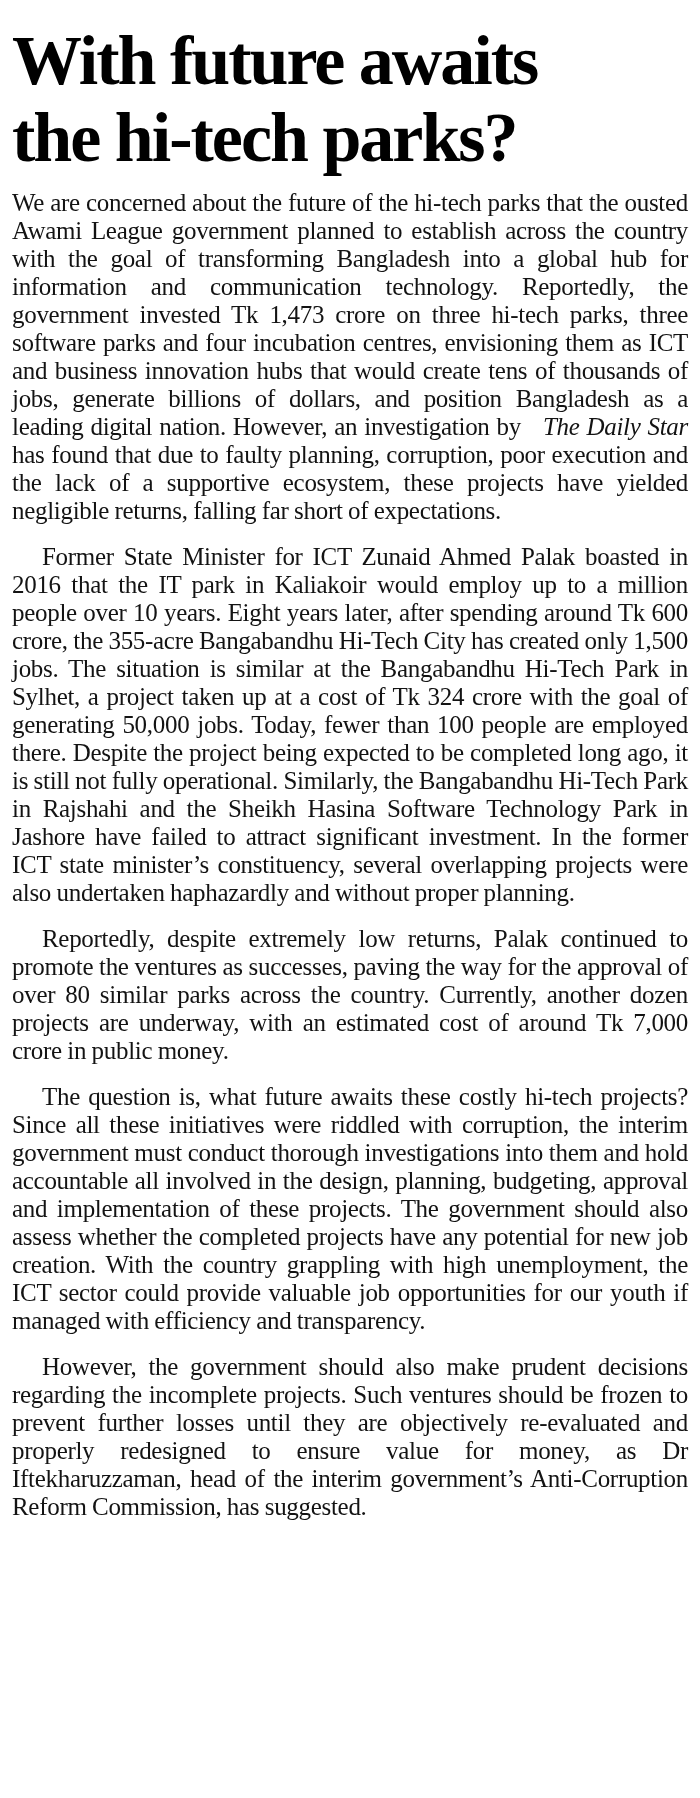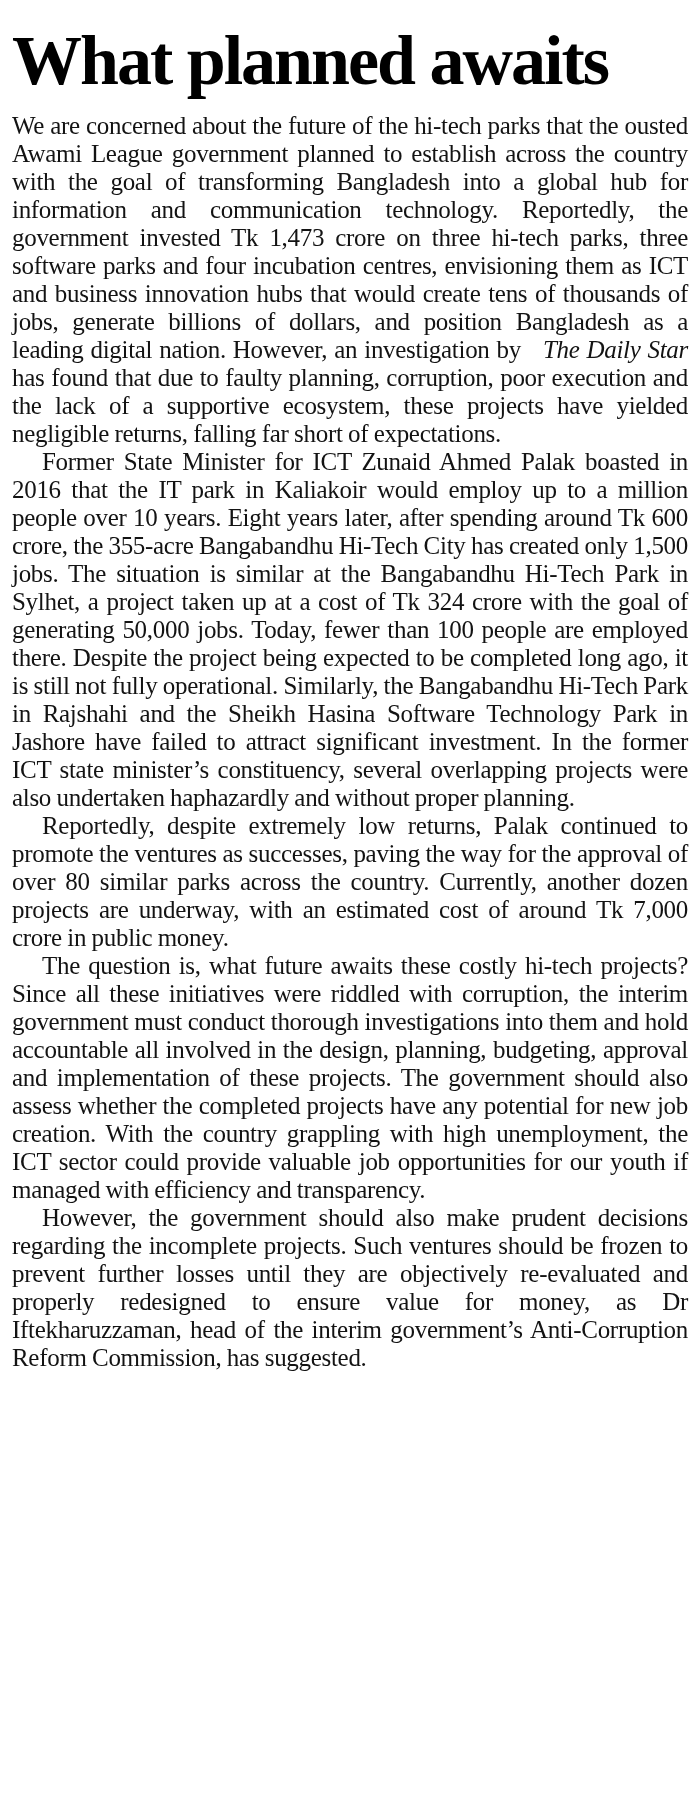--- a/index.html
+++ b/index.html
@@ -44,32 +44,34 @@
     margin: 0;
     font-size: 25px;
     line-height: 28px;
     letter-spacing: -0.3px;
     word-spacing: -0.5px;
     color: #131313;
     text-align: justify;
   }
   .para.indent {
     text-indent: 30px;
+    margin-top: 18px;
   }
   .para em {
     font-style: italic;
     margin-left: 15px;
   }
 </style>
 </head>
 <body>
 
 <div class="page">
   <h1 class="headline">
-    <span class="hl-line">What planned awaits</span>
+    <span class="hl-line">With future awaits</span>
+    <span class="hl-line">the hi-tech parks?</span>
   </h1>
   <div class="article-body">
       <p class="para"><span>We are concerned about the future of the hi-tech parks that the ousted Awami League government planned to establish across the country with the goal of transforming Bangladesh into a global hub for information and communication technology. Reportedly, the government invested Tk 1,473 crore on three hi-tech parks, three software parks and four incubation centres, envisioning them as ICT and business innovation hubs that would create tens of thousands of jobs, generate billions of dollars, and position Bangladesh as a leading digital nation. However, an investigation by </span><em>The Daily Star</em><span> has found that due to faulty planning, corruption, poor execution and the lack of a supportive ecosystem, these projects have yielded negligible returns, falling far short of expectations.</span></p>
       <p class="para indent"><span>Former State Minister for ICT Zunaid Ahmed Palak boasted in 2016 that the IT park in Kaliakoir would employ up to a million people over 10 years. Eight years later, after spending around Tk 600 crore, the 355-acre Bangabandhu Hi-Tech City has created only 1,500 jobs. The situation is similar at the Bangabandhu Hi-Tech Park in Sylhet, a project taken up at a cost of Tk 324 crore with the goal of generating 50,000 jobs. Today, fewer than 100 people are employed there. Despite the project being expected to be completed long ago, it is still not fully operational. Similarly, the Bangabandhu Hi-Tech Park in Rajshahi and the Sheikh Hasina Software Technology Park in Jashore have failed to attract significant investment. In the former ICT state minister’s constituency, several overlapping projects were also undertaken haphazardly and without proper planning.</span></p>
       <p class="para indent"><span>Reportedly, despite extremely low returns, Palak continued to promote the ventures as successes, paving the way for the approval of over 80 similar parks across the country. Currently, another dozen projects are underway, with an estimated cost of around Tk 7,000 crore in public money.</span></p>
       <p class="para indent"><span>The question is, what future awaits these costly hi-tech projects? Since all these initiatives were riddled with corruption, the interim government must conduct thorough investigations into them and hold accountable all involved in the design, planning, budgeting, approval and implementation of these projects. The government should also assess whether the completed projects have any potential for new job creation. With the country grappling with high unemployment, the ICT sector could provide valuable job opportunities for our youth if managed with efficiency and transparency.</span></p>
       <p class="para indent"><span>However, the government should also make prudent decisions regarding the incomplete projects. Such ventures should be frozen to prevent further losses until they are objectively re-evaluated and properly redesigned to ensure value for money, as Dr Iftekharuzzaman, head of the interim government’s Anti-Corruption Reform Commission, has suggested.</span></p>
     </div>
 </div>
 

